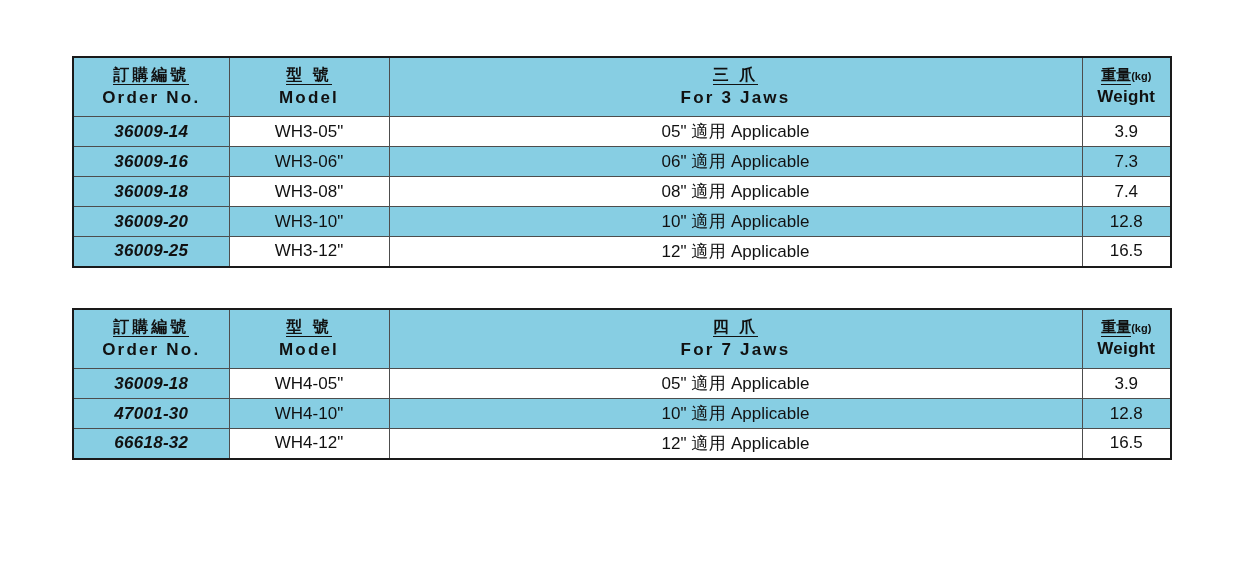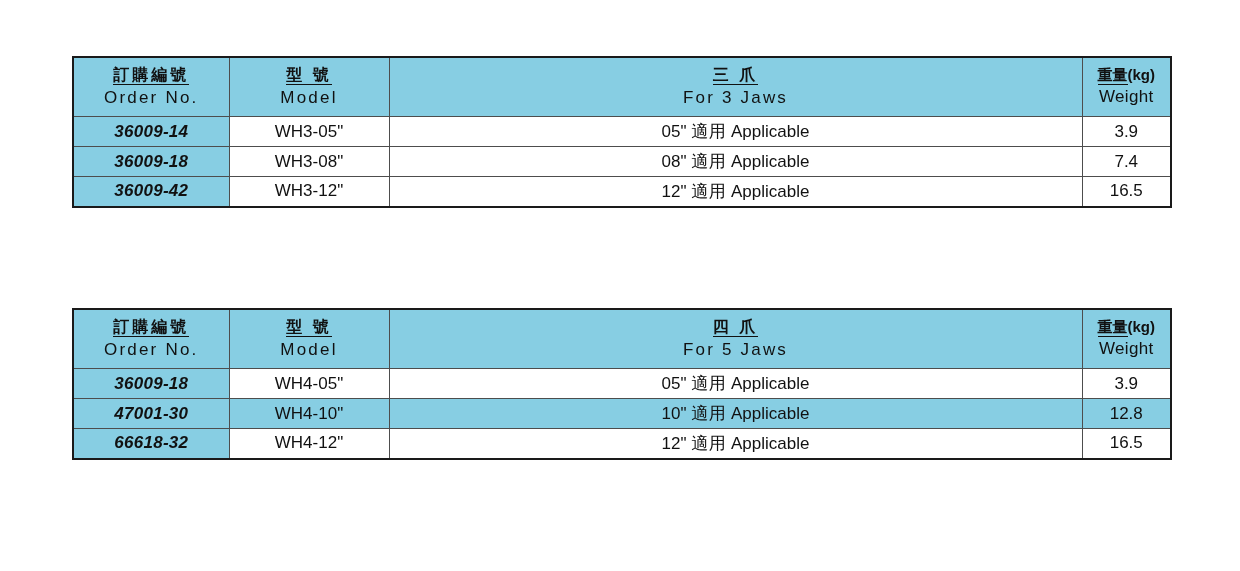--- a/index.html
+++ b/index.html
@@ -55,27 +55,27 @@
     letter-spacing: 3px;
     padding-bottom: 1px;
   }
   .hdr-cn span.u {
     border-bottom: 1.5px solid #111111;
     padding-bottom: 1px;
   }
   .hdr-en {
     display: block;
     font-size: 17px;
-    font-weight: normal;
+    font-weight: bold;
     letter-spacing: 2.2px;
     margin-top: 3px;
   }
   .hdr-weight .hdr-cn { font-size: 15px; letter-spacing: 0px; }
   .hdr-weight .hdr-cn .unit {
-    font-size: 15px;
+    font-size: 11px;
     letter-spacing: 0;
     border-bottom: none;
     vertical-align: baseline;
     text-align: right;
   }
   .hdr-weight .hdr-en { font-size: 17px; letter-spacing: 0.3px; }
 
   .spec-table tbody tr { height: 30px; }
   .spec-table tbody td { font-size: 17px; }
 
@@ -130,28 +130,40 @@
           </th>
         </tr>
       </thead>
       <tbody>
         <tr class="">
           <td class="order-no">36009-14</td>
           <td class="model-cell">WH3-05"</td>
           <td class="jaws-cell"><span>05"</span> <span class="cn">適用</span> <span>Applicable</span></td>
           <td class="weight-cell">3.9</td>
         </tr>
+        <tr class="alt">
+          <td class="order-no">36009-16</td>
+          <td class="model-cell">WH3-06"</td>
+          <td class="jaws-cell"><span>06"</span> <span class="cn">適用</span> <span>Applicable</span></td>
+          <td class="weight-cell">7.3</td>
+        </tr>
         <tr class="">
           <td class="order-no">36009-18</td>
           <td class="model-cell">WH3-08"</td>
           <td class="jaws-cell"><span>08"</span> <span class="cn">適用</span> <span>Applicable</span></td>
           <td class="weight-cell">7.4</td>
         </tr>
-        <tr class="">
-          <td class="order-no">36009-42</td>
+        <tr class="alt">
+          <td class="order-no">36009-20</td>
+          <td class="model-cell">WH3-10"</td>
+          <td class="jaws-cell"><span>10"</span> <span class="cn">適用</span> <span>Applicable</span></td>
+          <td class="weight-cell">12.8</td>
+        </tr>
+        <tr class="">
+          <td class="order-no">36009-25</td>
           <td class="model-cell">WH3-12"</td>
           <td class="jaws-cell"><span>12"</span> <span class="cn">適用</span> <span>Applicable</span></td>
           <td class="weight-cell">16.5</td>
         </tr>
       </tbody>
     </table>
     <table class="spec-table" id="table-4jaws">
       <colgroup>
         <col class="c-order">
         <col class="c-model">
@@ -163,21 +175,21 @@
           <th class="">
             <span class="hdr-cn"><span class="u">訂購編號</span></span>
             <span class="hdr-en">Order No.</span>
           </th>
           <th class="">
             <span class="hdr-cn"><span class="u">型 號</span></span>
             <span class="hdr-en">Model</span>
           </th>
           <th class="">
             <span class="hdr-cn"><span class="u">四 爪</span></span>
-            <span class="hdr-en">For 5 Jaws</span>
+            <span class="hdr-en">For 7 Jaws</span>
           </th>
           <th class="hdr-weight">
             <span class="hdr-cn"><span class="u">重量</span><span class="unit">(kg)</span></span>
             <span class="hdr-en">Weight</span>
           </th>
         </tr>
       </thead>
       <tbody>
         <tr class="">
           <td class="order-no">36009-18</td>

